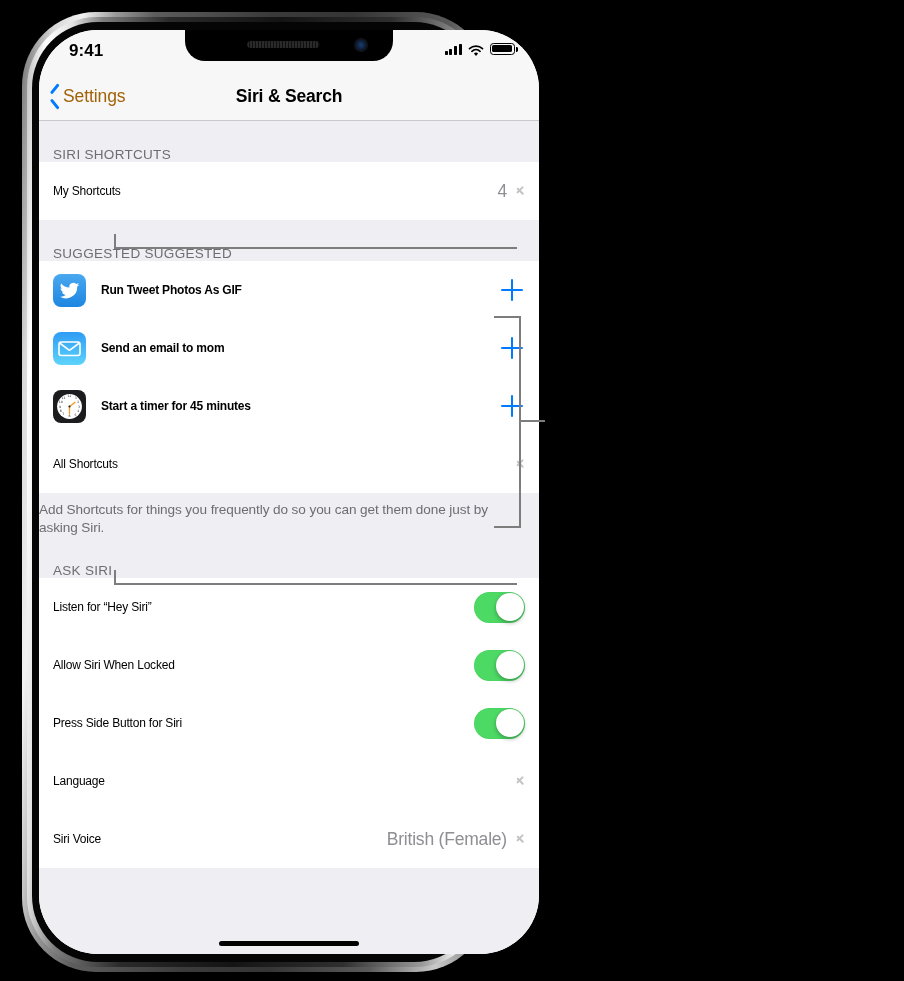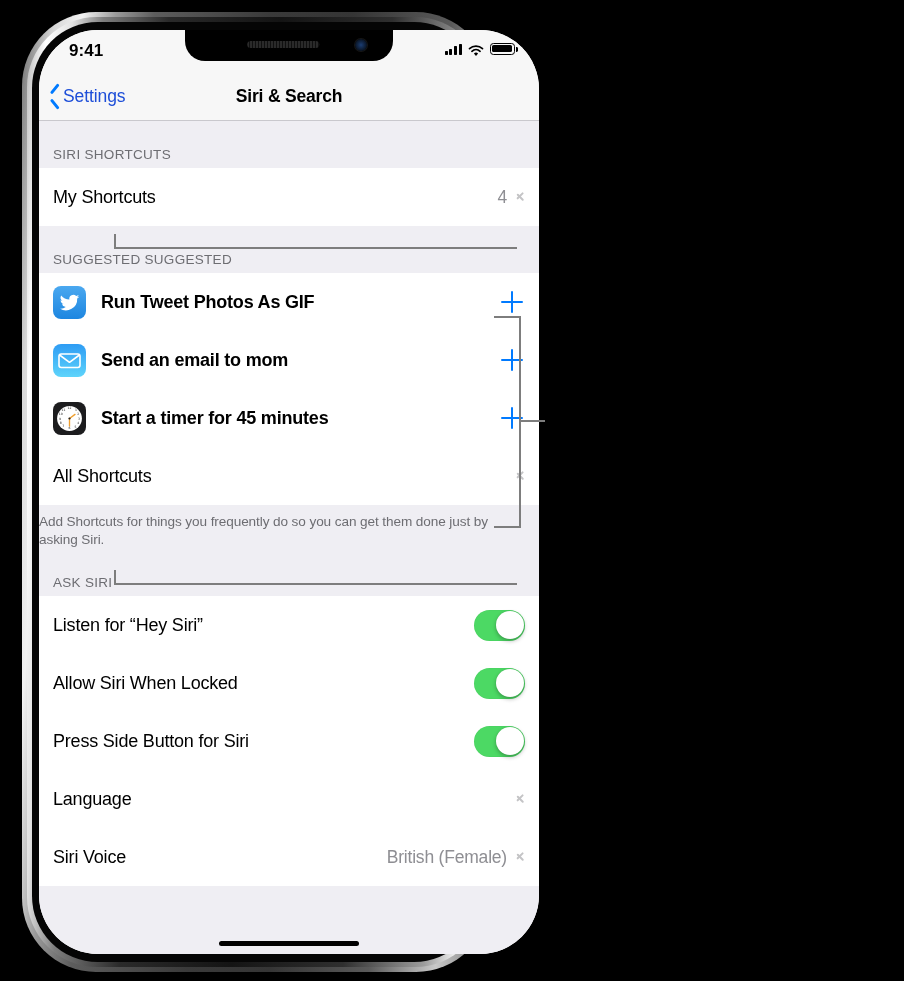--- a/index.html
+++ b/index.html
@@ -91,46 +91,46 @@
     position:absolute; left:9px; top:0; height:49px;
     display:flex; align-items:center; gap:3px; cursor:pointer;
   }
   .chev-back{ width:12px; height:21px; position:relative; }
   .chev-back::before, .chev-back::after{
     content:""; position:absolute; left:3px; width:11.5px; height:3px;
     background:#007aff; border-radius:2px;
   }
   .chev-back::before{ top:5.5px; transform:rotate(-51deg); transform-origin:left center; }
   .chev-back::after{ top:12px; transform:rotate(51deg); transform-origin:left center; }
-  .nav-back-label{ font-size:17.5px; color:#1d4ed8; letter-spacing:-.1px; }
+  .nav-back-label{ font-size:17.5px; color:#a16207; letter-spacing:-.1px; }
   .nav-title{
     position:absolute; left:0; top:0; width:100%; height:49px;
     display:flex; align-items:center; justify-content:center;
     font-size:17.5px; font-weight:bold; color:#000; letter-spacing:-.2px;
   }
 
   
   .content{
     position:absolute; top:91px; left:0; width:100%; bottom:0;
     background:#efeef3; overflow:hidden;
   }
   .sec-head{
     font-size:13.5px; color:#6d6d72; letter-spacing:.3px;
-    padding:26px 0 6px 14px; text-transform:none;
+    padding:26px 0 0 14px; text-transform:none;
   }
   .group{ background:#fff; }
   .row{
     position:relative; display:flex; align-items:center;
     height:58px; padding:0 14px 0 14px; background:#fff;
   }
   .row .sep{
     position:absolute; left:14px; right:0; bottom:0; height:.5px; background:#d4d3d8;
   }
   .row.inset-sep .sep{ left:64px; }
-  .row-label{ font-size:18px; color:#000; letter-spacing:-.2px; flex:1; }
+  .row-label{ font-size:12px; color:#000; letter-spacing:-.2px; flex:1; }
   .row-label.bold{ font-weight:bold; }
   .row-value{ font-size:17.5px; color:#8e8e93; letter-spacing:-.2px; margin-right:9px; }
   .chev{ width:9px; height:15px; position:relative; flex:none; }
   .chev::before, .chev::after{
     content:""; position:absolute; left:1px; width:9px; height:2.2px;
     background:#c4c4c6; border-radius:2px;
   }
   .chev::before{ top:3.6px; transform:rotate(45deg); transform-origin:left center; }
   .chev::after{ top:8.4px; transform:rotate(-45deg); transform-origin:left center; }
 

